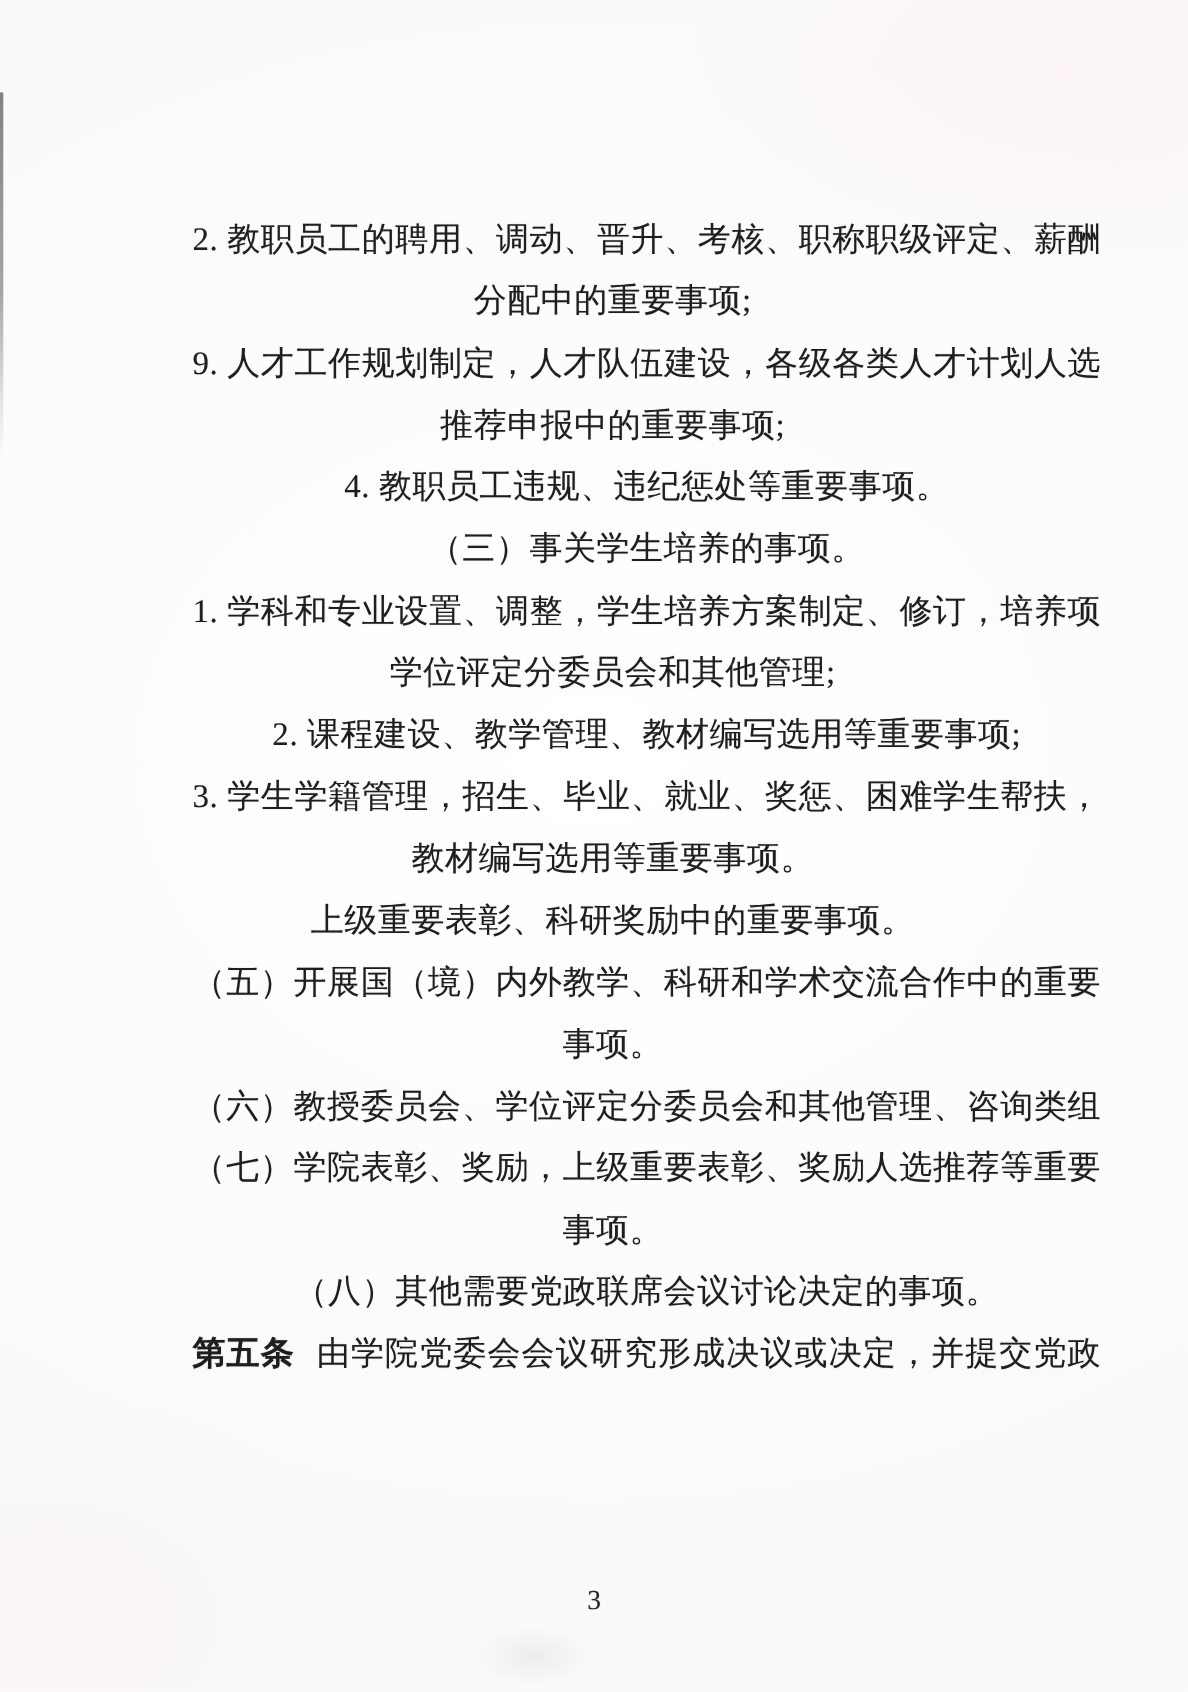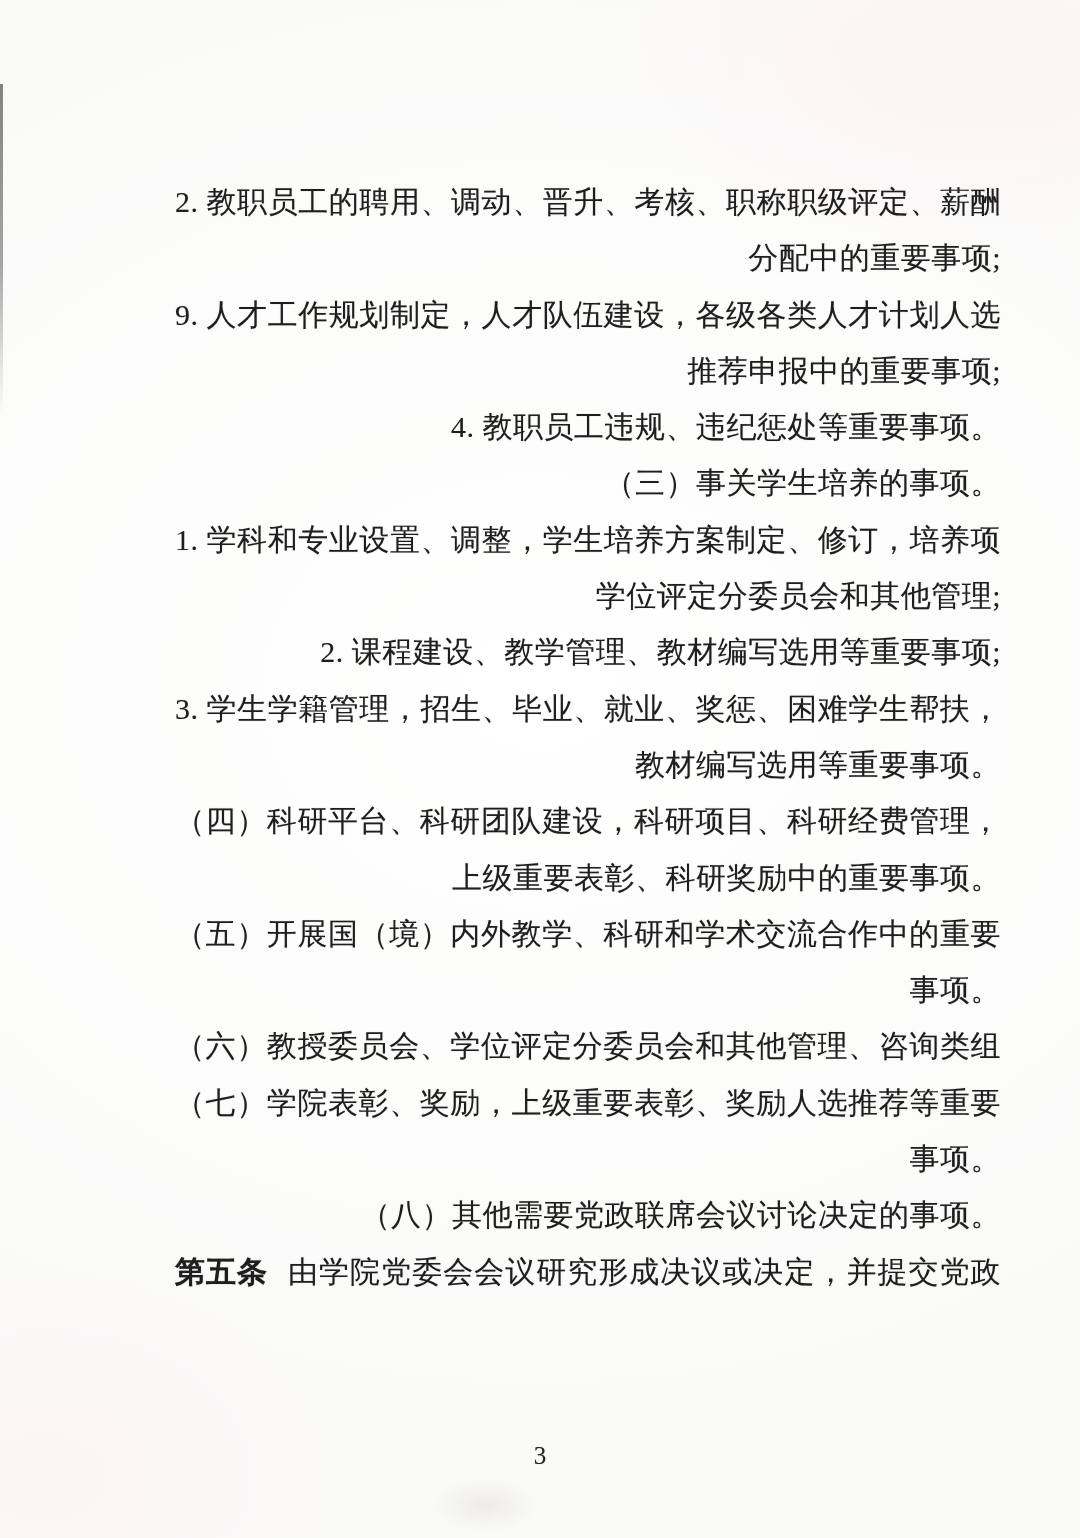--- a/index.html
+++ b/index.html
@@ -32,32 +32,32 @@
     height: 332px;
     background: linear-gradient(to bottom,
       rgba(90,90,92,0.75) 0%,
       rgba(110,110,112,0.6) 55%,
       rgba(160,160,160,0.25) 85%,
       rgba(200,200,200,0) 100%);
   }
   .doc-body {
     position: absolute;
     left: 113px;
-    top: 174px;
+    top: 190px;
     width: 888px;
     color: #1e1e1e;
     font-size: 30px;
     text-shadow: 0 0 1px rgba(70,70,70,0.4);
   }
   .line {
     height: 56.3px;
     line-height: 56.3px;
     white-space: nowrap;
     overflow: hidden;
-    text-align: right;
+    text-align: center;
     letter-spacing: 0.5px;
   }
   .line.justify {
     white-space: normal;
     text-align: justify;
     text-align-last: justify;
     -moz-text-align-last: justify;
     text-justify: inter-character;
   }
   .line.indent {
@@ -101,21 +101,20 @@
       <div class="line">分配中的重要事项;</div>
       <div class="line indent justify">9. 人才工作规划制定，人才队伍建设，各级各类人才计划人选</div>
       <div class="line">推荐申报中的重要事项;</div>
       <div class="line indent">4. 教职员工违规、违纪惩处等重要事项。</div>
       <div class="line indent">（三）事关学生培养的事项。</div>
       <div class="line indent justify">1. 学科和专业设置、调整，学生培养方案制定、修订，培养项</div>
       <div class="line">学位评定分委员会和其他管理;</div>
       <div class="line indent">2. 课程建设、教学管理、教材编写选用等重要事项;</div>
       <div class="line indent justify">3. 学生学籍管理，招生、毕业、就业、奖惩、困难学生帮扶，</div>
       <div class="line">教材编写选用等重要事项。</div>
-      <div class="line indent justify">（四）科研平台、科研团队建设，科研项目、科研经费管理，</div>
       <div class="line">上级重要表彰、科研奖励中的重要事项。</div>
       <div class="line indent justify">（五）开展国（境）内外教学、科研和学术交流合作中的重要</div>
       <div class="line">事项。</div>
       <div class="line indent justify">（六）教授委员会、学位评定分委员会和其他管理、咨询类组</div>
       <div class="line indent justify">（七）学院表彰、奖励，上级重要表彰、奖励人选推荐等重要</div>
       <div class="line">事项。</div>
       <div class="line indent">（八）其他需要党政联席会议讨论决定的事项。</div>
       <div class="line indent justify"><b class="term">第五条</b>由学院党委会会议研究形成决议或决定，并提交党政</div>
     </main>
 

